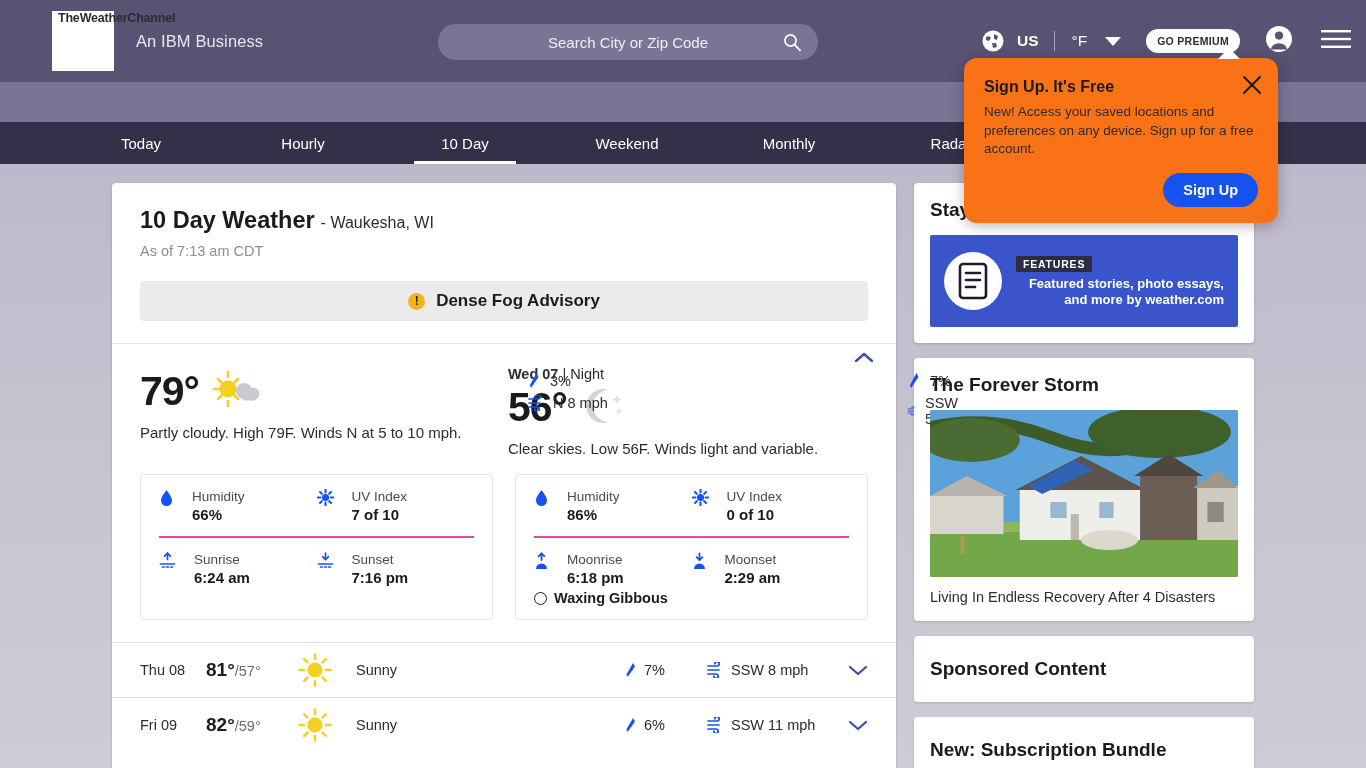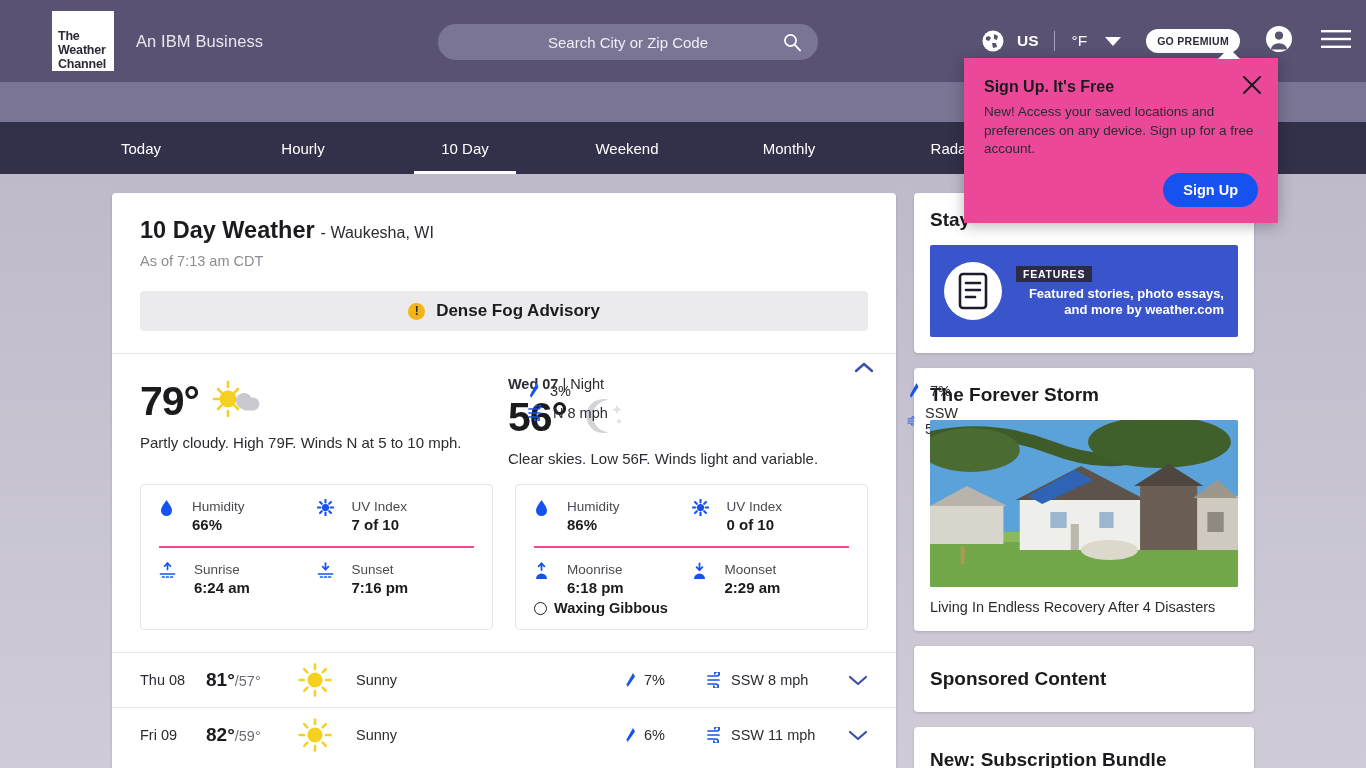--- a/index.html
+++ b/index.html
@@ -12,21 +12,21 @@
     background: linear-gradient(180deg, #b9b4c6 0%, #c6c2d0 55%, #cfccd7 100%);
   }
 
   
   .header {
     height: 82px; background: #595273;
     display: flex; align-items: center; position: relative; z-index: 30;
   }
   .logo-box {
     width: 62px; height: 60px; background: #ffffff; margin-left: 52px;
-    display: flex; flex-direction: column; justify-content: flex-end;
+    display: flex; flex-direction: row; justify-content: space-between;
     padding-left: 6px;
   }
   .logo-line {
     font-size: 12.5px; font-weight: bold; color: #2b2a36;
     line-height: 14px; letter-spacing: -0.2px;
   }
   .ibm-text {
     margin-left: 22px; color: #e8e6ef; font-size: 16.5px; letter-spacing: .1px;
   }
   .search-wrap {
@@ -65,21 +65,21 @@
     font-family: "Liberation Sans", sans-serif;
   }
   .account-icon { margin-left: 20px; cursor: pointer; }
   .hamburger { margin-left: 23px; cursor: pointer; display: block; }
 
   
   .subband { height: 40px; background: #7b7595; }
 
   
   .nav {
-    height: 52px; background: #33304a;
+    height: 42px; background: #33304a;
     display: flex; align-items: stretch; padding-left: 60px;
     position: relative; z-index: 5;
   }
   .nav-item {
     color: #ffffff; font-size: 15px; cursor: pointer;
     display: flex; align-items: center; justify-content: center;
     width: 162px; position: relative;
   }
   .nav-item.active::after {
     content: ""; position: absolute; bottom: 0; left: 30px; right: 30px;
@@ -209,21 +209,21 @@
   .promo-txt { color: #ffffff; font-size: 13px; font-weight: bold; line-height: 16px; text-align: right; }
   .story-img {
     width: 100%; height: 167px; border-radius: 2px; overflow: hidden;
     position: relative; background: #63a7dd;
   }
   .story-cap { font-size: 14.5px; color: #2b2b33; margin-top: 12px; }
 
   
   .popup {
     position: absolute; right: 88px; top: 58px; width: 314px;
-    background: #ec4899; border-radius: 0; z-index: 60;
+    background: #f97316; border-radius: 13px; z-index: 60;
     box-shadow: 0 3px 14px rgba(0,0,0,.28); padding: 20px 20px 16px 20px;
   }
   .popup::before {
     content: ""; position: absolute; top: -10px; right: 38px;
     width: 0; height: 0; border-left: 11px solid transparent;
     border-right: 11px solid transparent; border-bottom: 11px solid #ffffff;
   }
   .popup-title { font-size: 16px; font-weight: bold; color: #1b1b1f; }
   .popup-body {
     font-size: 13.5px; color: #2b2b33; line-height: 18.5px; margin-top: 7px;

